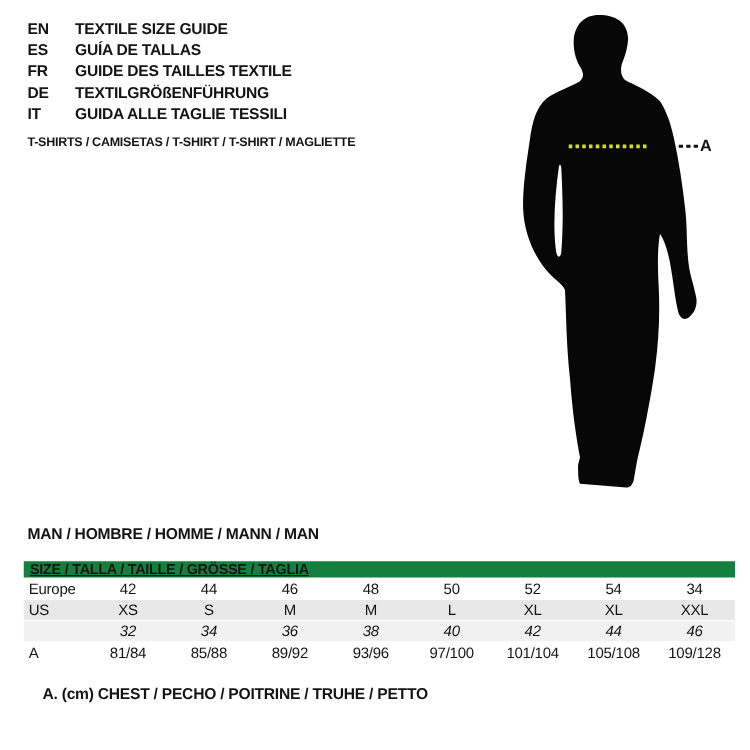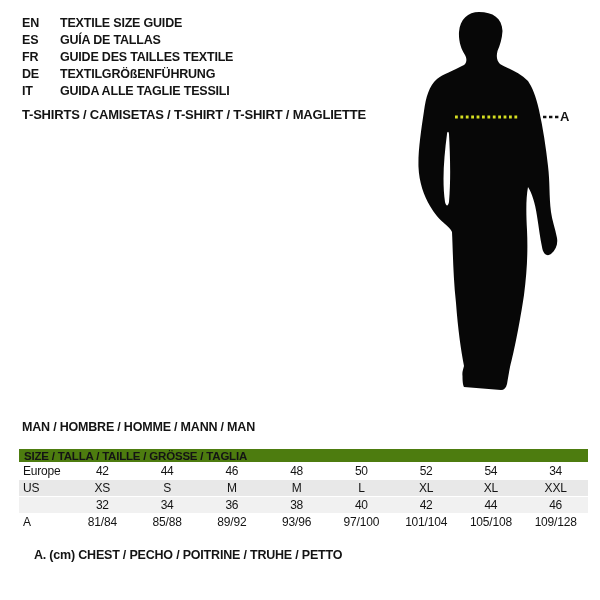--- a/index.html
+++ b/index.html
@@ -14,45 +14,45 @@
   .page { position:relative; width:600px; height:468px; background:#fff; }
 
   
   .lang-block { position:absolute; left:22px; top:15px; }
   .lang-row { display:flex; height:17px; line-height:17px; }
   .lang-code { width:38px; font-size:12.5px; font-weight:700; letter-spacing:-0.2px; }
   .lang-label { font-size:12.5px; font-weight:700; letter-spacing:-0.2px; white-space:nowrap; }
 
   
   .category-block { position:absolute; left:22px; top:106px; }
-  .category-line { font-size:13px; font-weight:700; letter-spacing:-0.2px; line-height:18px; white-space:nowrap; }
+  .category-line { font-size:10px; font-weight:700; letter-spacing:-0.2px; line-height:18px; white-space:nowrap; }
 
   
   .figure-svg { position:absolute; left:0; top:0; width:600px; height:600px; }
   .measure-label { position:absolute; left:560px; top:109px; font-size:13px; font-weight:700; }
 
   
   .man-title { position:absolute; left:22px; top:420px; font-size:12.5px; font-weight:700; letter-spacing:-0.2px; white-space:nowrap; }
 
   
   .size-table { position:absolute; left:19px; top:449px; width:569px; }
   .st-header {
-    height:13px; background:#4d7c0f; display:flex; align-items:center;
-    padding-left:5px; font-size:11.5px; font-weight:700; letter-spacing:-0.2px;
+    height:13px; background:#15803d; display:flex; align-items:center;
+    padding-left:5px; font-size:11.5px; font-weight:700; letter-spacing:-0.2px;text-decoration:underline;
   }
   .st-row {
     display:grid; grid-template-columns:51px repeat(8, 1fr);
     height:16px; margin-top:1px; align-items:center;
     font-size:12px; letter-spacing:-0.2px;
   }
   .st-row .st-label { text-align:left; padding-left:4px; }
   .st-row .st-cell { text-align:center; }
   .row-white { background:#ffffff; }
   .row-gray  { background:#e8e8e8; }
-  .row-gray-light { background:#f1f1f1; }
+  .row-gray-light { background:#f1f1f1;font-style:italic; }
 
   
   .footnote { position:absolute; left:22px; top:548px; font-size:12.5px; font-weight:700; letter-spacing:-0.2px; white-space:nowrap;margin-left:12px; }
 </style>
 </head>
 <body>
 
 <div class="page">
 
   <div class="lang-block">

